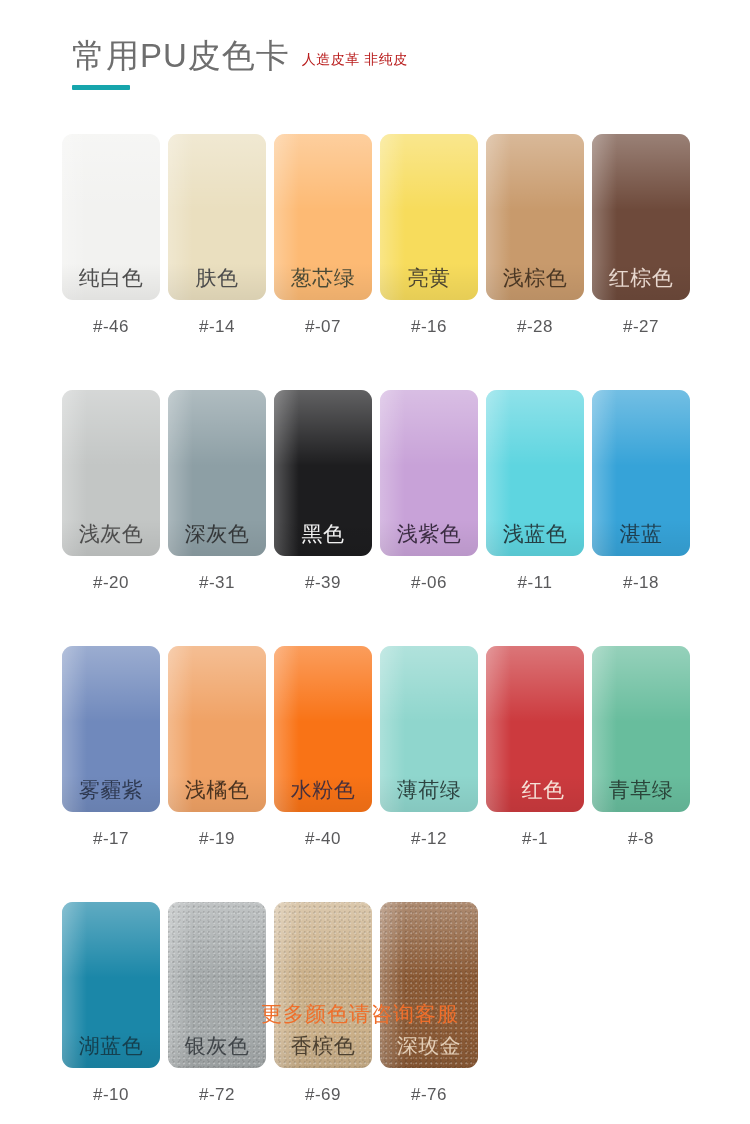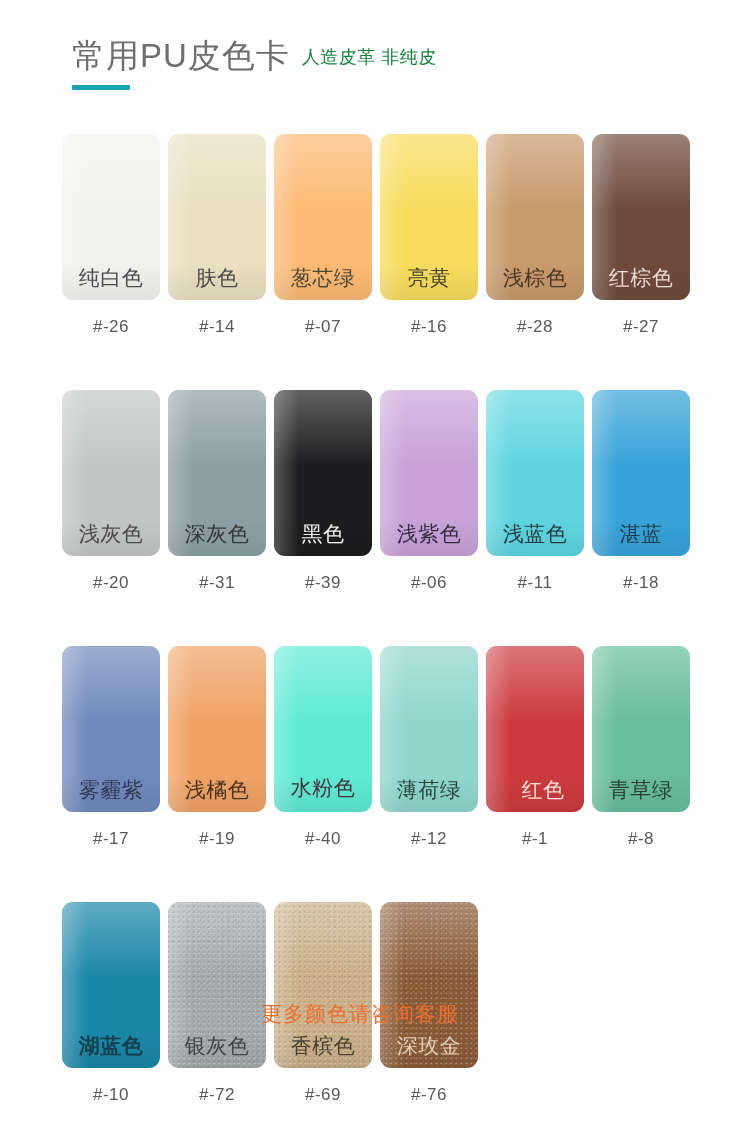--- a/index.html
+++ b/index.html
@@ -12,21 +12,21 @@
   .page { position: relative; width: 750px; height: 1124px; background: #fff; }
 
   
   .header { position: absolute; left: 72px; top: 38px; }
   .title-row { display: flex; align-items: flex-end; }
   .title {
     font-size: 33px; color: #6e6e6e; letter-spacing: 1px;
     font-weight: 400; line-height: 1.1; white-space: nowrap;
   }
   .subtitle {
-    font-size: 18px; color: #15803d; margin-left: 12px;
+    font-size: 14px; color: #b91c1c; margin-left: 12px;
     margin-bottom: 5px; white-space: nowrap; letter-spacing: 0.5px;
   }
   .underline {
     margin-top: 11px; width: 58px; height: 5px;
     background: #16a5ac; border-radius: 1px;
   }
 
   
   .grid { position: absolute; left: 62px; top: 134px; width: 626px; }
   .row { display: flex; gap: 8px; margin-bottom: 53px; }
@@ -106,21 +106,21 @@
   <div class="grid" id="swatch-grid">
       <div class="row">
         <div class="cell">
           <div class="swatch" style="background: rgb(242, 242, 240);">
             <div class="gloss-top"></div>
             <div class="gloss-left"></div>
             <div class="gloss-bottom"></div>
             <div class="grain"></div>
             <div class="swatch-label" style="color: rgb(77, 77, 77);">纯白色</div>
           </div>
-          <div class="code">#-26</div>
+          <div class="code">#-46</div>
         </div>
         <div class="cell">
           <div class="swatch" style="background: rgb(234, 223, 191);">
             <div class="gloss-top"></div>
             <div class="gloss-left"></div>
             <div class="gloss-bottom"></div>
             <div class="grain"></div>
             <div class="swatch-label" style="color: rgb(77, 77, 77);">肤色</div>
           </div>
           <div class="code">#-14</div>
@@ -243,21 +243,21 @@
           <div class="swatch" style="background: rgb(240, 162, 101);">
             <div class="gloss-top"></div>
             <div class="gloss-left"></div>
             <div class="gloss-bottom"></div>
             <div class="grain"></div>
             <div class="swatch-label" style="color: rgb(74, 51, 32);">浅橘色</div>
           </div>
           <div class="code">#-19</div>
         </div>
         <div class="cell">
-          <div class="swatch" style="background: #5eead4; font-family: Liberation Mono, monospace;">
+          <div class="swatch" style="background: #f97316;">
             <div class="gloss-top"></div>
             <div class="gloss-left"></div>
             <div class="gloss-bottom"></div>
             <div class="grain"></div>
             <div class="swatch-label" style="color: rgb(70, 48, 60);">水粉色</div>
           </div>
           <div class="code">#-40</div>
         </div>
         <div class="cell">
           <div class="swatch" style="background: rgb(143, 214, 205);">
@@ -290,21 +290,21 @@
           <div class="code">#-8</div>
         </div>
       </div>
       <div class="row">
         <div class="cell">
           <div class="swatch" style="background: rgb(27, 135, 168);">
             <div class="gloss-top"></div>
             <div class="gloss-left"></div>
             <div class="gloss-bottom"></div>
             <div class="grain"></div>
-            <div class="swatch-label" style="color: rgb(21, 64, 79); font-weight: bold;">湖蓝色</div>
+            <div class="swatch-label" style="color: rgb(21, 64, 79);">湖蓝色</div>
           </div>
           <div class="code">#-10</div>
         </div>
         <div class="cell">
           <div class="swatch textured" style="background: rgb(165, 170, 171);">
             <div class="gloss-top"></div>
             <div class="gloss-left"></div>
             <div class="gloss-bottom"></div>
             <div class="grain"></div>
             <div class="swatch-label" style="color: rgb(65, 70, 74);">银灰色</div>

